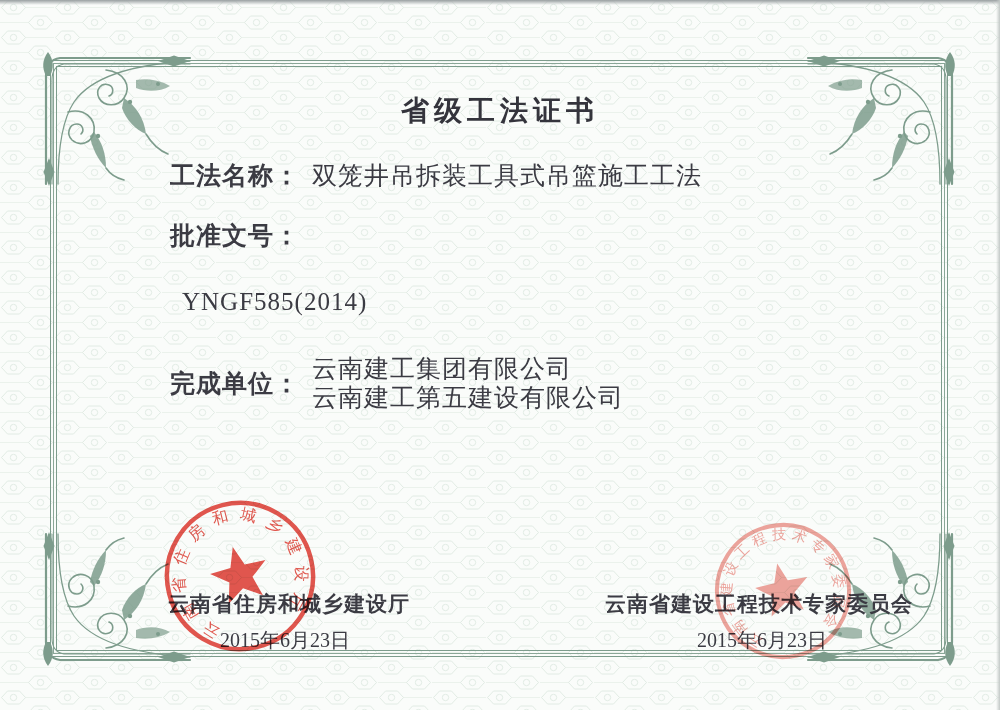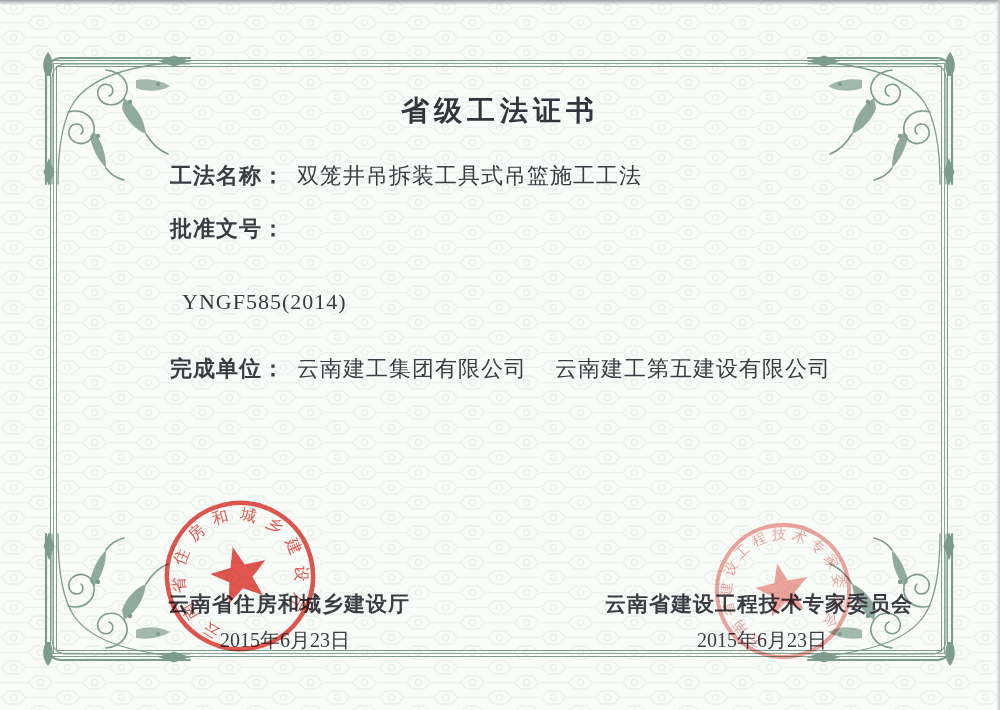--- a/index.html
+++ b/index.html
@@ -25,24 +25,24 @@
   .corner { position:absolute; width:160px; height:140px; color:#7d9c8c; z-index:2; }
   .corner.tl { left:40px; top:50px; }
   .corner.tr { right:42px; top:50px; transform:scaleX(-1); }
   .corner.bl { left:40px; bottom:42px; transform:scaleY(-1); }
   .corner.br { right:42px; bottom:42px; transform:rotate(180deg); }
 
   .title { position:absolute; left:0; top:92px; width:100%; text-align:center;
            font-size:28px; font-weight:bold; letter-spacing:5px; color:#34343c; z-index:2; }
 
   .field-row { position:absolute; left:170px; display:flex; align-items:center;
-               font-size:22px; color:#3b3b43; z-index:2; line-height:29px; }
+               font-size:25px; color:#3b3b43; z-index:2; line-height:29px; }
   .field-label { font-weight:bold; letter-spacing:1px; white-space:pre; }
   .field-value { margin-left:12px; letter-spacing:1px; white-space:pre; }
-  .field-values { display:flex; flex-direction:row;gap:16px; }
+  .field-values { display:flex; flex-direction:column; }
   .field-values .field-value { margin-left:12px; }
 
   .issuer { position:absolute; z-index:2; color:#3b3b43; }
   .issuer-name { font-size:21px; font-weight:bold; letter-spacing:1px; }
   .issuer-date { font-size:20px; margin-top:9px; }
   .issuer.left { left:168px; top:590px; }
   .issuer.left .issuer-date { padding-left:52px; }
   .issuer.right { left:605px; top:590px; }
   .issuer.right .issuer-date { padding-left:92px; }
 
@@ -112,21 +112,21 @@
       <use href="#cornerOrn"></use>
     </svg>
 
   <div class="title">省级工法证书</div>
 
   <div class="field-row" style="top:161px">
     <span class="field-label">工法名称：</span>
     <span class="field-value">双笼井吊拆装工具式吊篮施工工法</span>
   </div>
 
-  <div class="field-row" style="top:214px">
+  <div class="field-row" style="top:221px">
     <span class="field-label">批准文号：</span>
   </div>
 
   <div class="field-row" style="top:287px">
     <span class="field-value">YNGF585(2014)</span>
   </div>
 
   <div class="field-row" style="top:354px">
     <span class="field-label">完成单位：</span>
     <span class="field-values">

